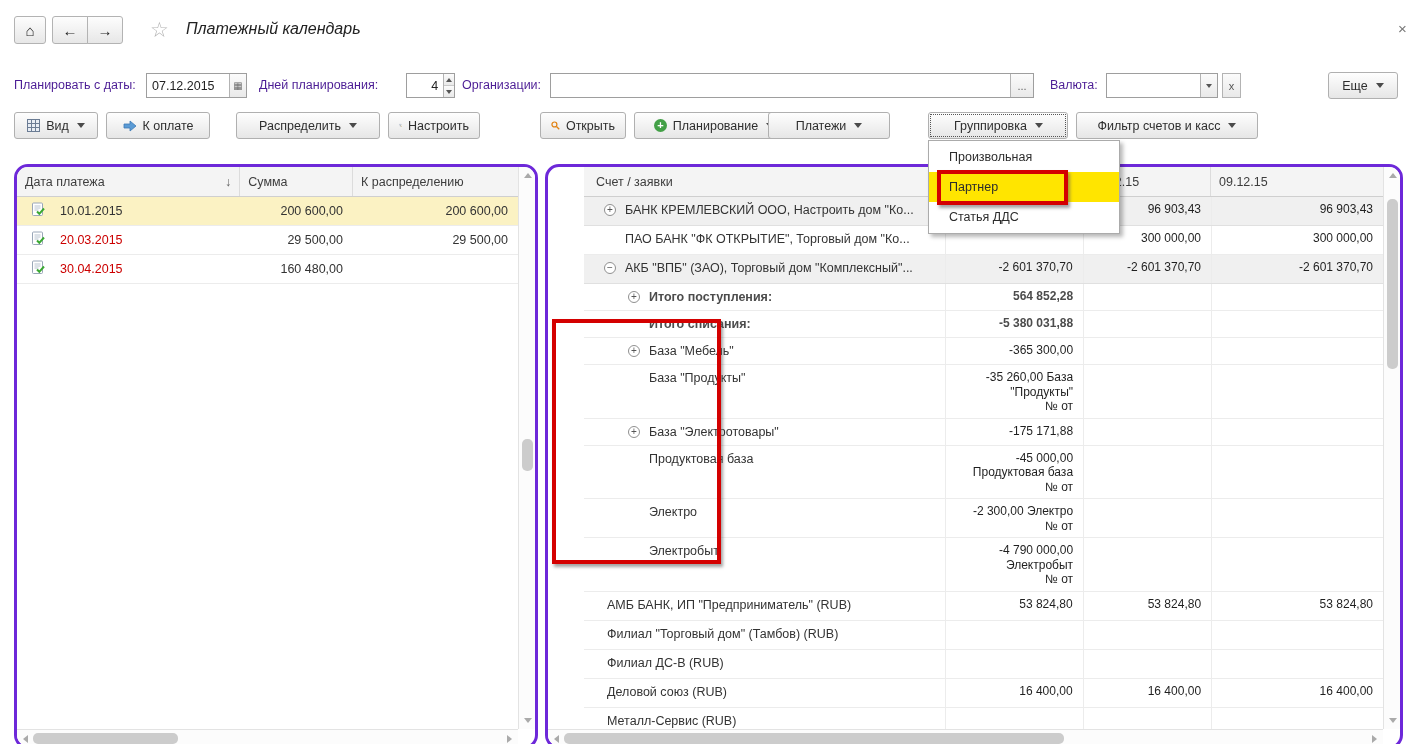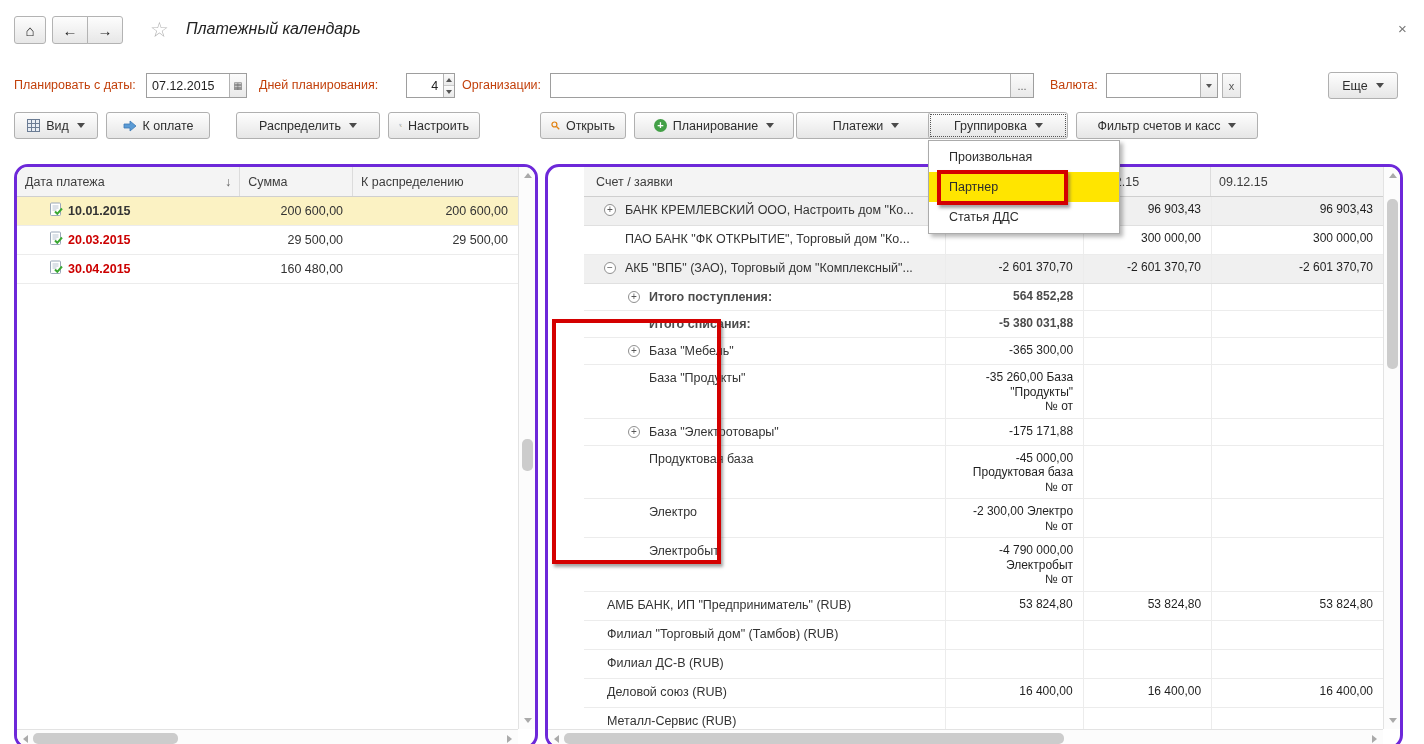--- a/index.html
+++ b/index.html
@@ -5,21 +5,21 @@
   * { margin:0; padding:0; box-sizing:border-box; }
   html,body { width:1424px; height:744px; background:#fff; font-family:"Liberation Sans","DejaVu Sans",sans-serif; color:#333; overflow:hidden; }
 
   
   .navbtn { position:absolute; top:16px; height:28px; width:32px; background:linear-gradient(#fdfdfd,#e7e7e7); border:1px solid #b3b3b3; border-radius:3px; display:flex; align-items:center; justify-content:center; font-size:15px; color:#222; cursor:default; }
   .title { position:absolute; left:186px; top:20px; font-size:16px; color:#222; white-space:nowrap;font-style:italic; }
   .star { position:absolute; left:150px; top:18px; font-size:21px; color:#b5b5b5; }
   .winclose { position:absolute; left:1398px; top:20px; font-size:15px; color:#777; }
 
   
-  .flabel { position:absolute; top:78px; font-size:12.5px; color:#c2410c; white-space:nowrap; }
+  .flabel { position:absolute; top:78px; font-size:12.5px; color:#4c1d95; white-space:nowrap; }
   .field { position:absolute; top:73px; height:25px; border:1px solid #9e9e9e; background:#fff; display:flex; align-items:stretch; }
   .field input { border:0; outline:0; font-family:inherit; font-size:12.5px; padding:0 5px; width:100%; color:#222; }
   .minibtn { width:21px; background:linear-gradient(#fbfbfb,#e9e9e9); border-left:1px solid #b3b3b3; display:flex; align-items:center; justify-content:center; font-size:10px; color:#666; }
   .spin { width:15px; display:flex; flex-direction:column; border-left:1px solid #b3b3b3; }
   .spin span { flex:1; display:flex; align-items:center; justify-content:center; background:linear-gradient(#fbfbfb,#e9e9e9); }
   .spin span + span { border-top:1px solid #c9c9c9; }
   .tri-up { width:0;height:0;border-left:3.5px solid transparent;border-right:3.5px solid transparent;border-bottom:4px solid #555; }
   .tri-dn { width:0;height:0;border-left:3.5px solid transparent;border-right:3.5px solid transparent;border-top:4px solid #555; }
   .xclear { position:absolute; top:73px; left:1222px; width:19px; height:25px; border:1px solid #b3b3b3; background:linear-gradient(#fbfbfb,#e9e9e9); font-size:11px; color:#555; display:flex; align-items:center; justify-content:center; }
 
@@ -35,21 +35,21 @@
   .th { font-size:12.5px; color:#3d3d3d; display:flex; align-items:center; padding:0 8px; border-right:1px solid #dcdcdc; }
   .vscroll { position:absolute; top:0; right:0; bottom:17px; width:17px; border-left:1px solid #e3e3e3; background:#fcfcfc; }
   .hscroll { position:absolute; left:0; right:0; bottom:0; height:17px; border-top:1px solid #e3e3e3; background:#fcfcfc; }
   .thumb-v { position:absolute; left:3px; width:11px; background:#ccc; border-radius:5px; }
   .thumb-h { position:absolute; top:3px; height:11px; background:#ccc; border-radius:5px; }
   .sarrow { position:absolute; width:0; height:0; }
 
   
   .lrow { display:flex; height:29px; align-items:center; border-bottom:1px solid #ececec; font-size:12.5px; }
   .lrow.sel { background:#fbf2c3; }
-  .lc-date { width:226px; display:flex; align-items:center; gap:4px; padding-left:32px;font-weight:bold; }
+  .lc-date { width:226px; display:flex; align-items:center; gap:14px; padding-left:14px; }
   .lc-num { width:114px; text-align:right; padding-right:10px; }
   .lc-num2 { width:167px; text-align:right; padding-right:10px; }
   .red { color:#cc0000; }
 
   
   .rrow { display:flex; border-bottom:1px solid #ececec; font-size:12.5px; align-items:stretch; min-height:26px; }
   .rrow.group { background:#f0f0f0; border-bottom:1px solid #e0e0e0; }
   .rrow.h29 { min-height:29px; }
   .rc-label { width:380px; display:flex; align-items:flex-start; padding-top:6px; padding-bottom:5px; line-height:15px; white-space:nowrap; overflow:hidden; }
   .rc-v { width:145px; text-align:right; padding:5px 10px 4px 2px; line-height:14.5px; }
@@ -150,21 +150,21 @@
       <circle cx="5" cy="5" r="3.6" fill="none" stroke="#e08214" stroke-width="1.8"></circle>
       <path d="M8 8l4 4" stroke="#e08214" stroke-width="2"></path>
     </svg>
   <span>Открыть</span>
 </div>
 <div class="btn" style="left:634px;top:112px;width:160px;">
   <span class="icon-plus">+</span>
   <span>Планирование</span>
     <span class="caret"></span>
 </div>
-<div class="btn" style="left:796px;top:112px;width:140px;">
+<div class="btn" style="left:768px;top:112px;width:122px;">
   <span>Платежи</span>
     <span class="caret"></span>
 </div>
 <div class="btn focused" style="left:928px;top:112px;width:140px;">
   <span>Группировка</span>
     <span class="caret"></span>
 </div>
 <div class="btn" style="left:1076px;top:112px;width:182px;">
   <span>Фильтр счетов и касс</span>
     <span class="caret"></span>

